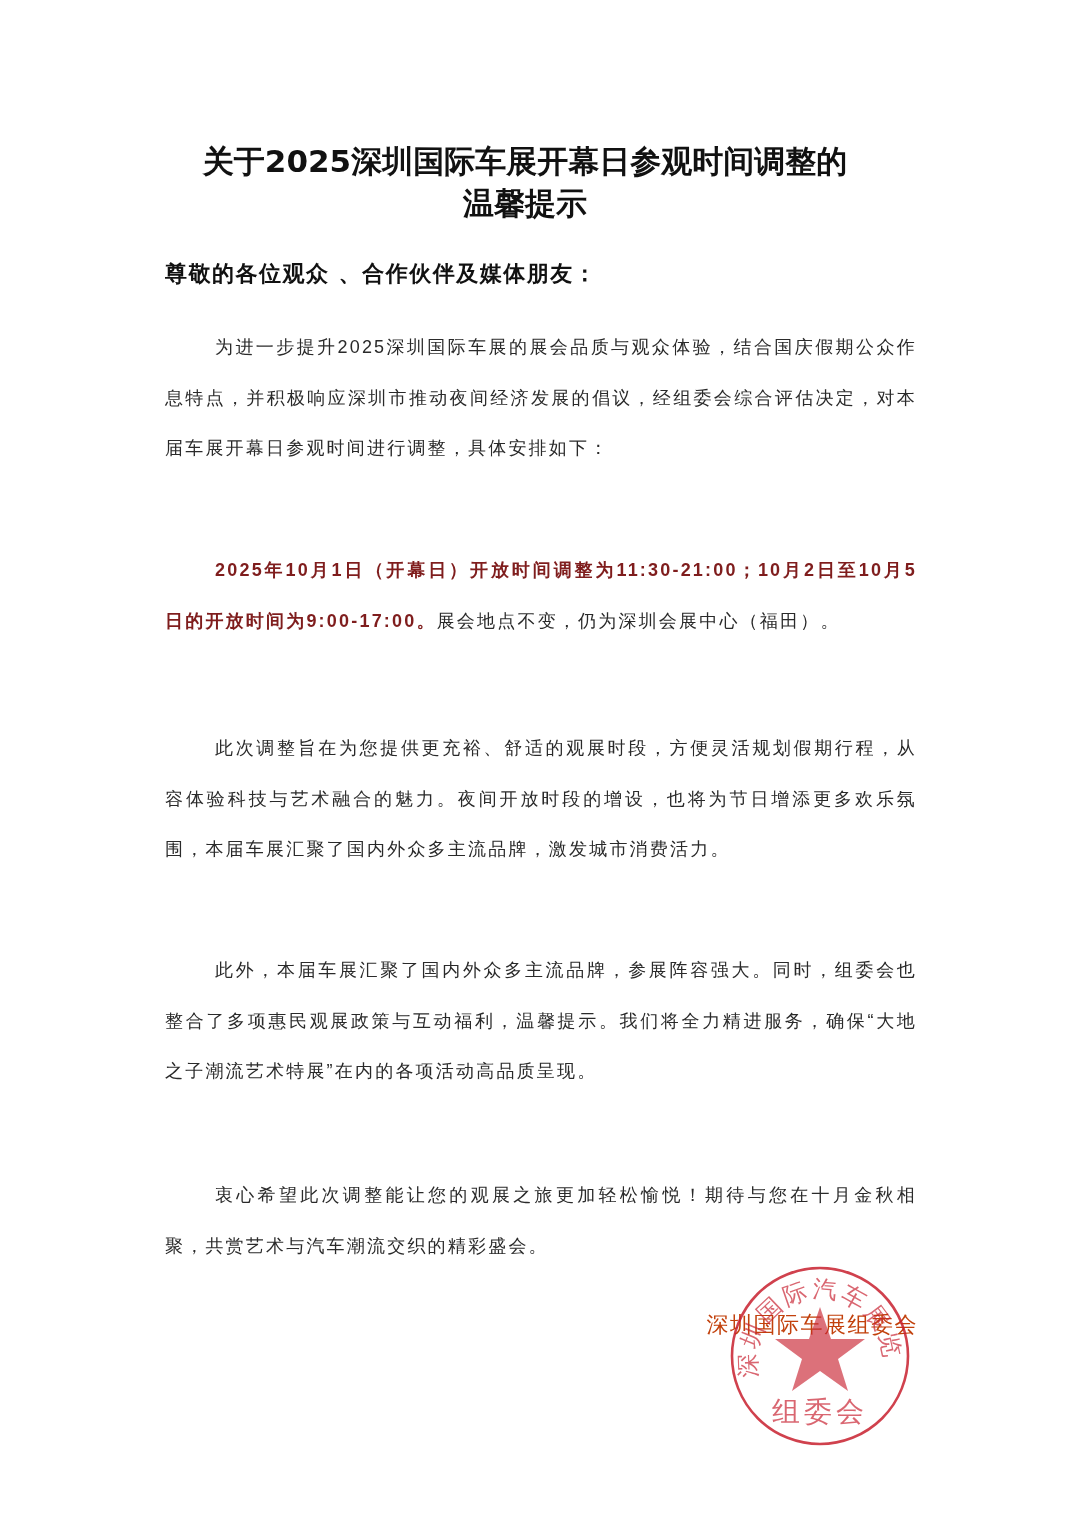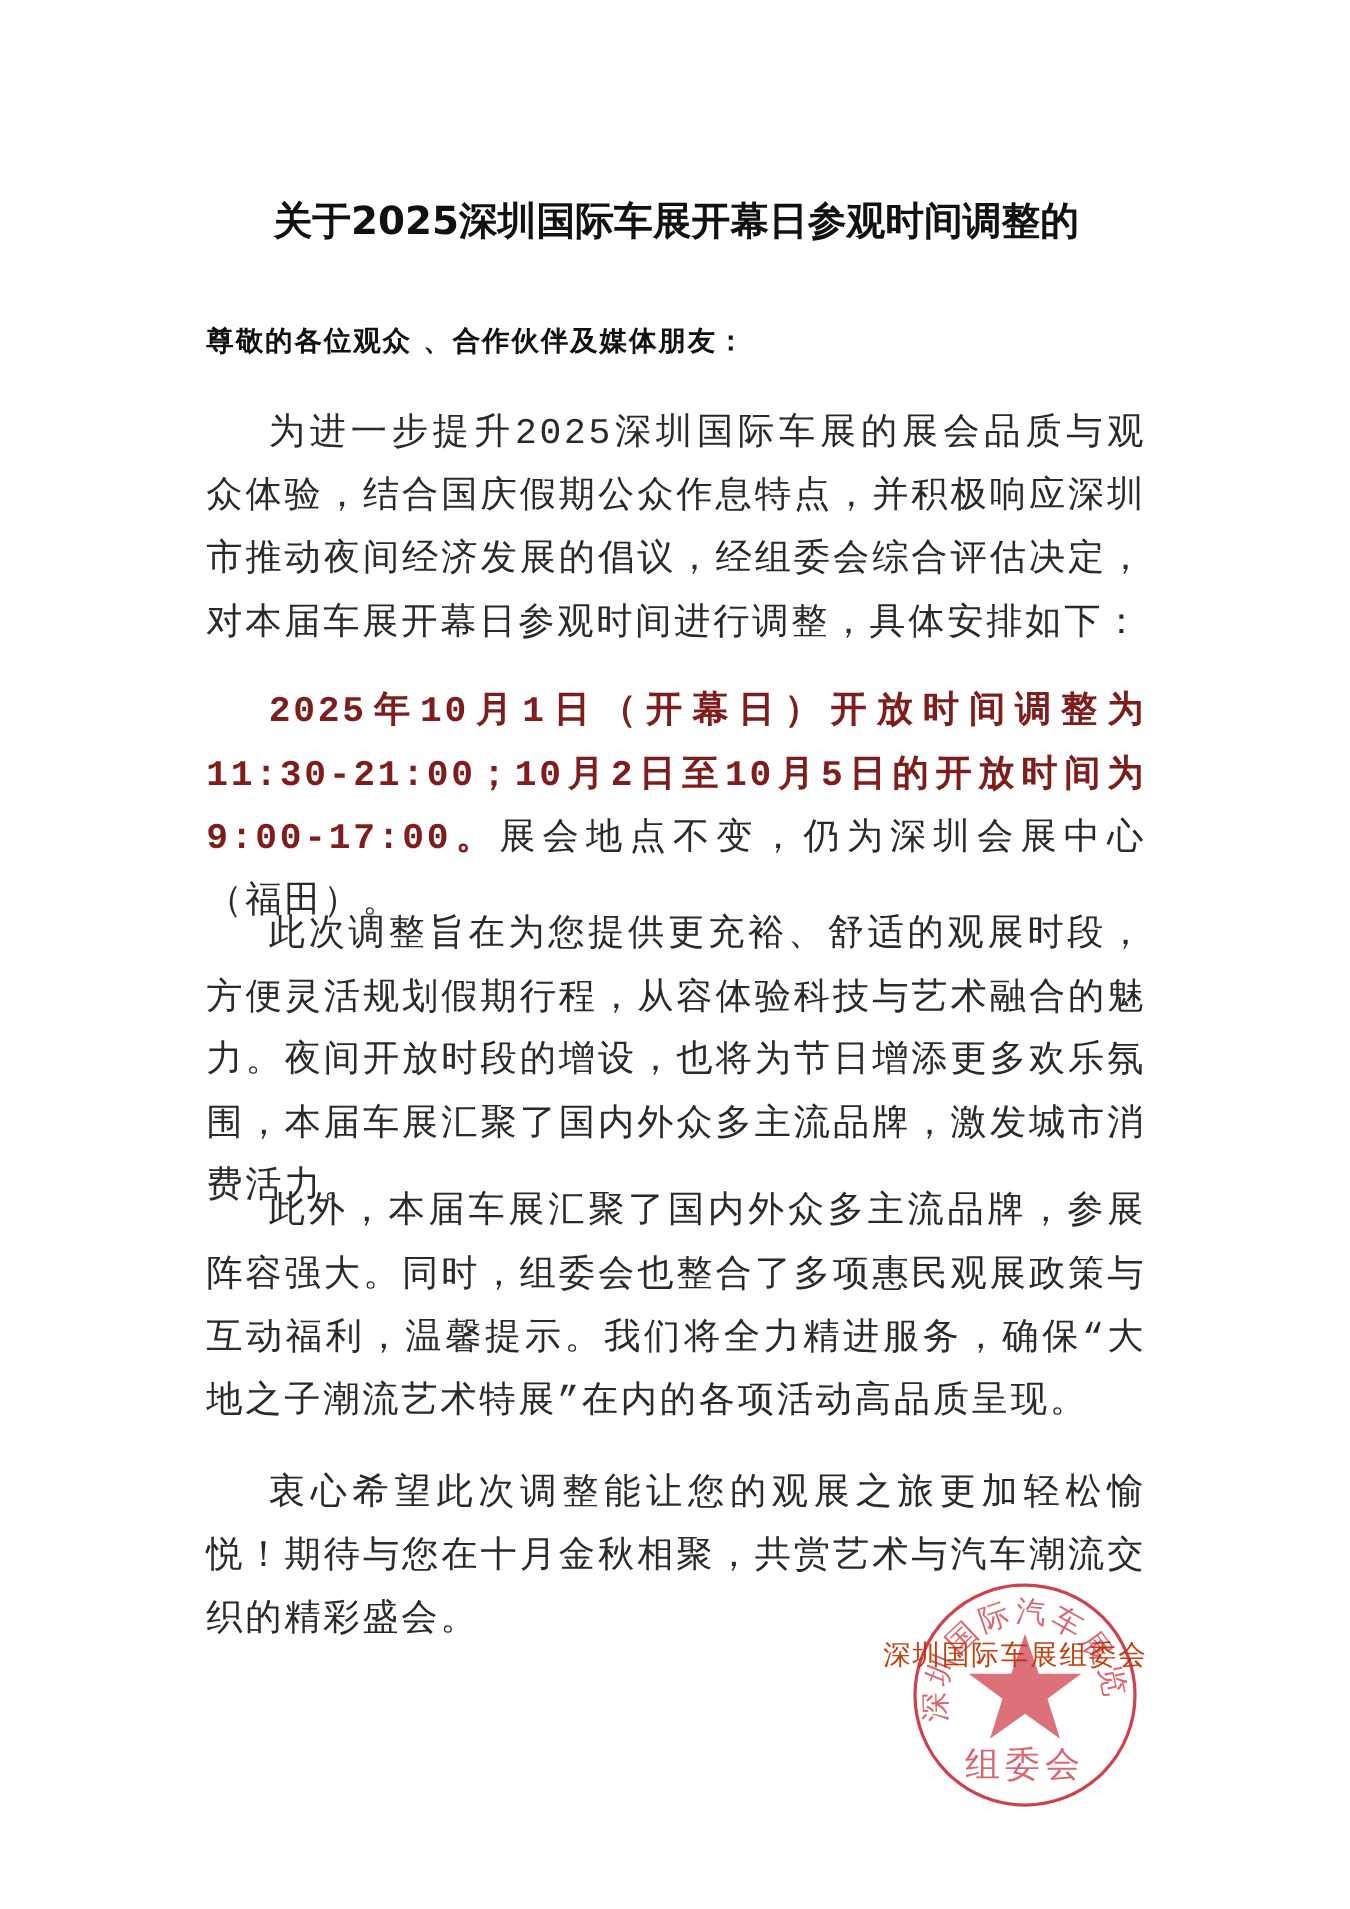--- a/index.html
+++ b/index.html
@@ -45,27 +45,27 @@
       font-weight: bold;
       letter-spacing: 1.5px;
       color: #111;
       font-family: "DejaVu Sans", "Liberation Sans", sans-serif;
       text-align: right;
     }
     .para {
       position: absolute;
       left: 165px;
       width: 752px;
-      font-size: 29px;
+      font-size: 18px;
       line-height: 50.5px;
       text-indent: 50px;
       text-align: justify;
       letter-spacing: 2.2px;
       color: #2a2a2a;
-      font-family: Liberation Mono, monospace;
+      font-family: Liberation Sans, sans-serif;
     }
     .p1 { top: 322px; }
     .p2 { top: 545px; }
     .p3 { top: 723px; }
     .p4 { top: 945px; }
     .p5 { top: 1170px; }
     .p2 .strong { font-weight: bold; color: #7f1d1d; }
     .signature {
       position: absolute;
       right: 162px;
@@ -88,22 +88,23 @@
       z-index: 2;
       opacity: 0.85;
       pointer-events: none;
     }
   </style>
 </head>
 <body>
 
 <div class="page">
 
-  <h1 class="title" style="margin:16px;">
+  <h1 class="title" style="margin:0;">
     <span class="line">关于2025深圳国际车展开幕日参观时间调整的</span>
+    <span class="line">温馨提示</span>
   </h1>
 
   <div class="salutation">尊敬的各位观众 、合作伙伴及媒体朋友：</div>
 
   <div class="para p1">为进一步提升2025深圳国际车展的展会品质与观众体验，结合国庆假期公众作息特点，并积极响应深圳市推动夜间经济发展的倡议，经组委会综合评估决定，对本届车展开幕日参观时间进行调整，具体安排如下：</div>
 
   <div class="para p2">
     <span class="strong">2025年10月1日（开幕日）开放时间调整为11:30-21:00；10月2日至10月5日的开放时间为9:00-17:00。</span><span>展会地点不变，仍为深圳会展中心（福田）。</span>
   </div>
 

